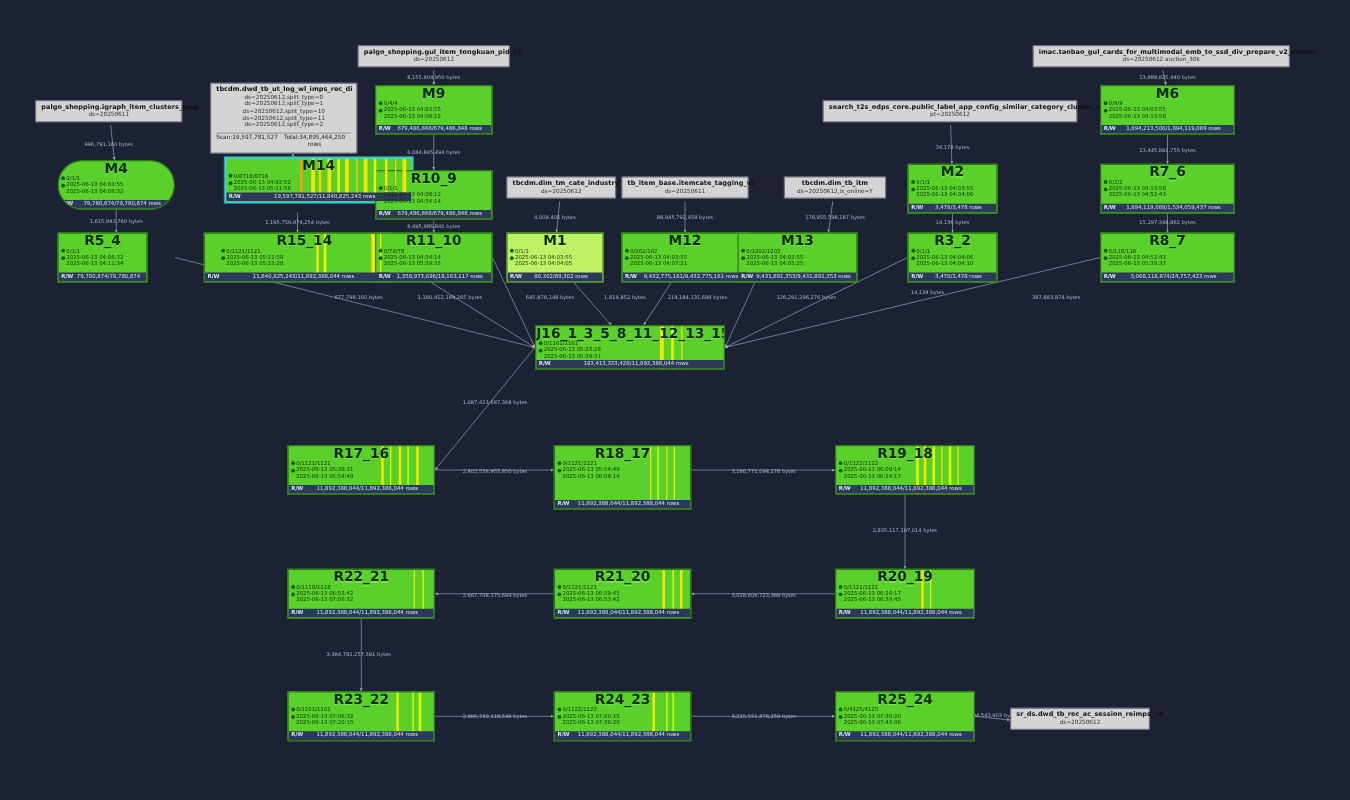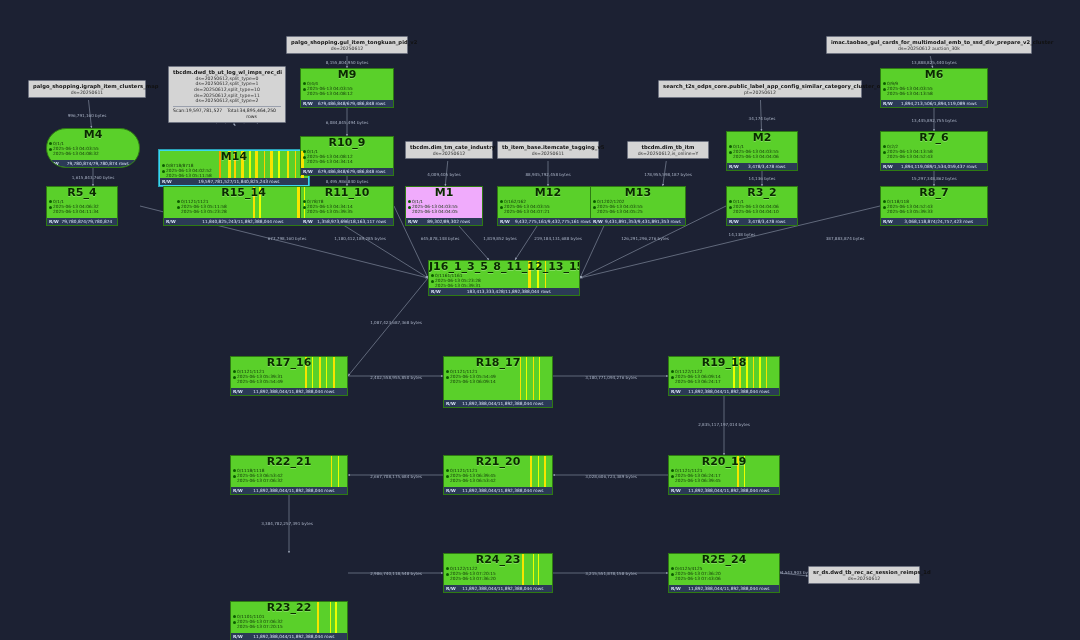--- a/index.html
+++ b/index.html
@@ -188,21 +188,21 @@
         <div class="meta">
           <div><span class="dot g"></span><span>0/1/1</span></div>
           <div><span class="dot c"></span><span>2025-06-13 04:06:32</span></div>
           <div style="padding-left: 4px;">2025-06-13 04:11:34</div>
         </div>
         <div class="rw">
           <span class="rwl">R/W</span>
           <span class="rwv">79,780,874/79,780,874 rows</span>
         </div>
       </div>
-      <div class="node sel" style="left: 159px; top: 126px; width: 150px; height: 36px; background: rgb(90, 208, 42); margin-top: 24px;">
+      <div class="node sel" style="left: 180px; top: 126px; width: 150px; height: 36px; background: rgb(90, 208, 42);">
         <div class="stripes">
           <i style="left: 40%; width: 1.8px; background: rgb(255, 154, 0);"></i>
           <i style="left: 46%; width: 2.7px; background: rgb(247, 228, 0);"></i>
           <i style="left: 50%; width: 1.5px; background: rgb(255, 208, 0);"></i>
           <i style="left: 54.5%; width: 3.3px; background: rgb(247, 228, 0);"></i>
           <i style="left: 60%; width: 1.8px; background: rgb(234, 255, 0);"></i>
           <i style="left: 64.5%; width: 2.4px; background: rgb(247, 228, 0);"></i>
           <i style="left: 70%; width: 1.5px; background: rgb(255, 208, 0);"></i>
           <i style="left: 74.5%; width: 3px; background: rgb(247, 228, 0);"></i>
           <i style="left: 80%; width: 1.8px; background: rgb(234, 255, 0);"></i>
@@ -272,21 +272,21 @@
         <div class="meta">
           <div><span class="dot g"></span><span>0/78/78</span></div>
           <div><span class="dot c"></span><span>2025-06-13 04:34:14</span></div>
           <div style="padding-left: 4px;">2025-06-13 05:39:35</div>
         </div>
         <div class="rw">
           <span class="rwl">R/W</span>
           <span class="rwv">1,358,973,696/18,163,117 rows</span>
         </div>
       </div>
-      <div class="node" style="left: 405px; top: 186px; width: 78px; height: 40px; background: #f0abfc;">
+      <div class="node" style="left: 405px; top: 186px; width: 78px; height: 40px; background: #bef264;">
         <div class="stripes"></div>
         <div class="title">M1</div>
         <div class="meta">
           <div><span class="dot g"></span><span>0/1/1</span></div>
           <div><span class="dot c"></span><span>2025-06-13 04:03:55</span></div>
           <div style="padding-left: 4px;">2025-06-13 04:04:05</div>
         </div>
         <div class="rw">
           <span class="rwl">R/W</span>
           <span class="rwv">89,302/89,302 rows</span>
@@ -499,21 +499,21 @@
         <div class="meta">
           <div><span class="dot g"></span><span>0/1121/1121</span></div>
           <div><span class="dot c"></span><span>2025-06-13 06:24:17</span></div>
           <div style="padding-left: 4px;">2025-06-13 06:39:45</div>
         </div>
         <div class="rw">
           <span class="rwl">R/W</span>
           <span class="rwv">11,892,388,044/11,892,388,044 rows</span>
         </div>
       </div>
-      <div class="node" style="left: 230px; top: 553px; width: 118px; height: 40px; background: rgb(90, 208, 42); margin-top: 48px;">
+      <div class="node" style="left: 230px; top: 553px; width: 118px; height: 40px; background: rgb(90, 208, 42);">
         <div class="stripes">
           <i style="left: 74%; width: 2.124px; background: rgb(247, 228, 0);"></i>
           <i style="left: 85%; width: 1.18px; background: rgb(234, 255, 0);"></i>
           <i style="left: 90%; width: 1.18px; background: rgb(234, 255, 0);"></i>
         </div>
         <div class="title">R23_22</div>
         <div class="meta">
           <div><span class="dot g"></span><span>0/1101/1101</span></div>
           <div><span class="dot c"></span><span>2025-06-13 07:06:32</span></div>
           <div style="padding-left: 4px;">2025-06-13 07:20:15</div>

